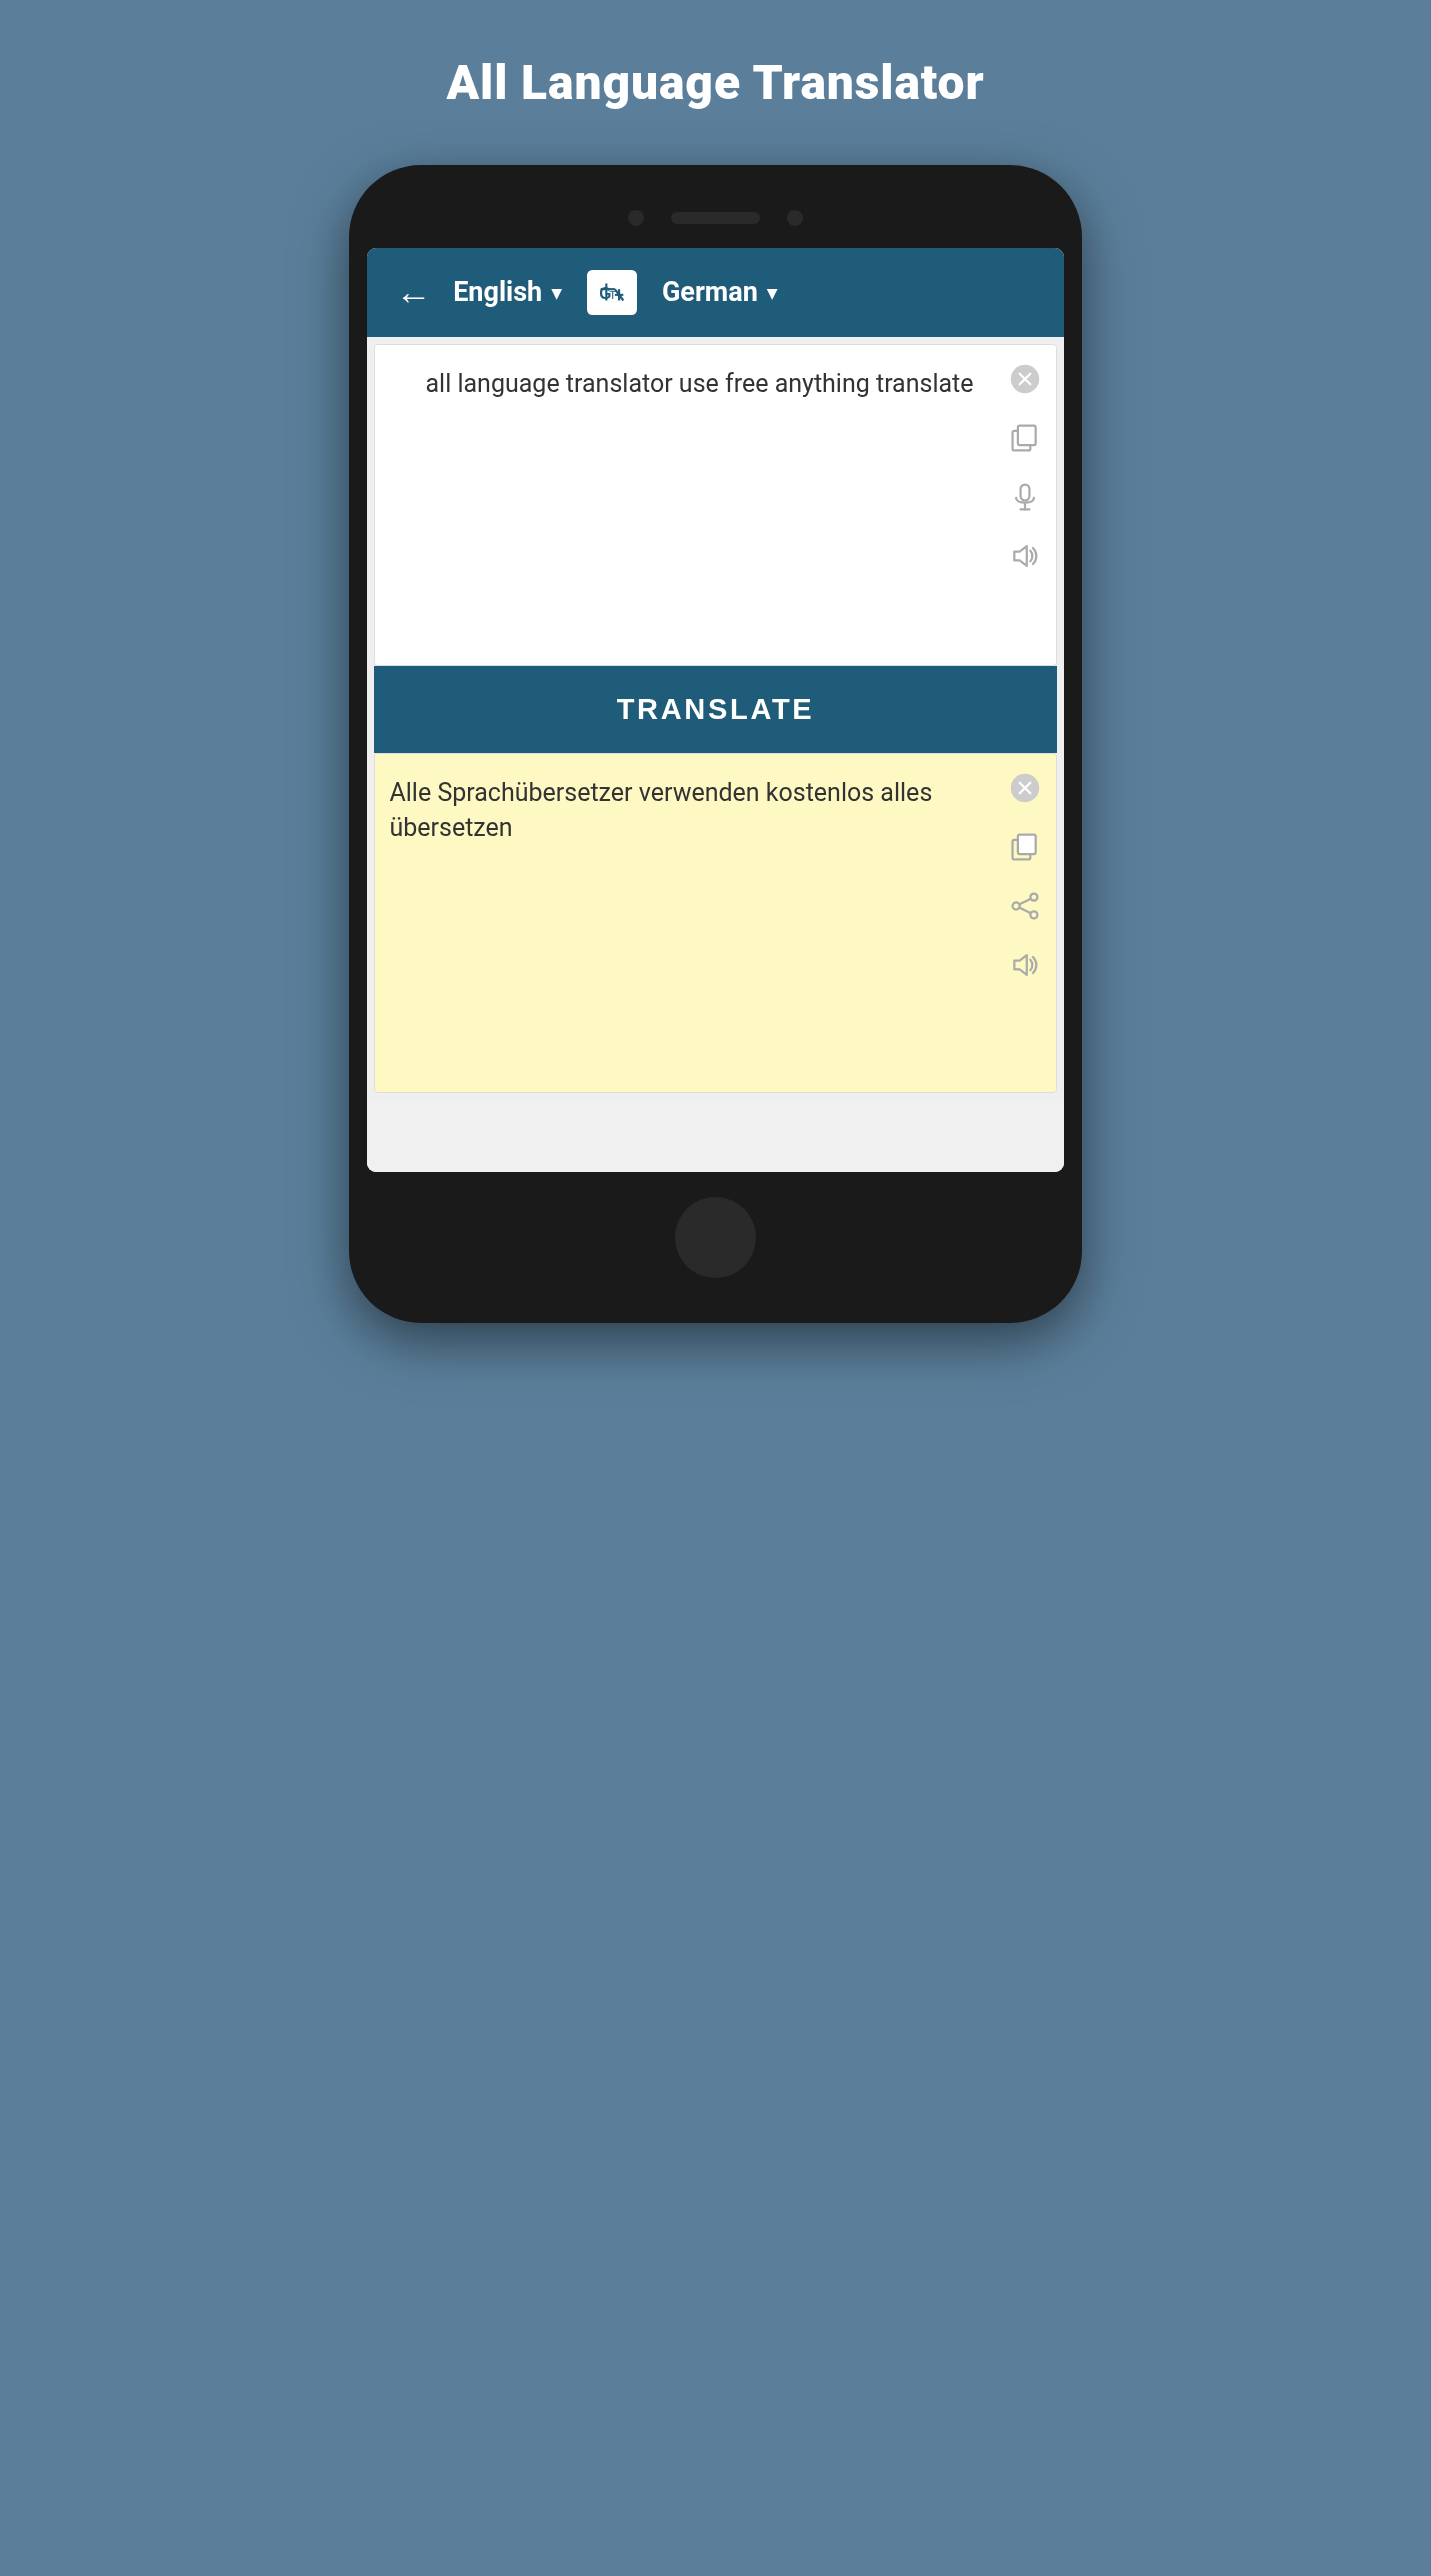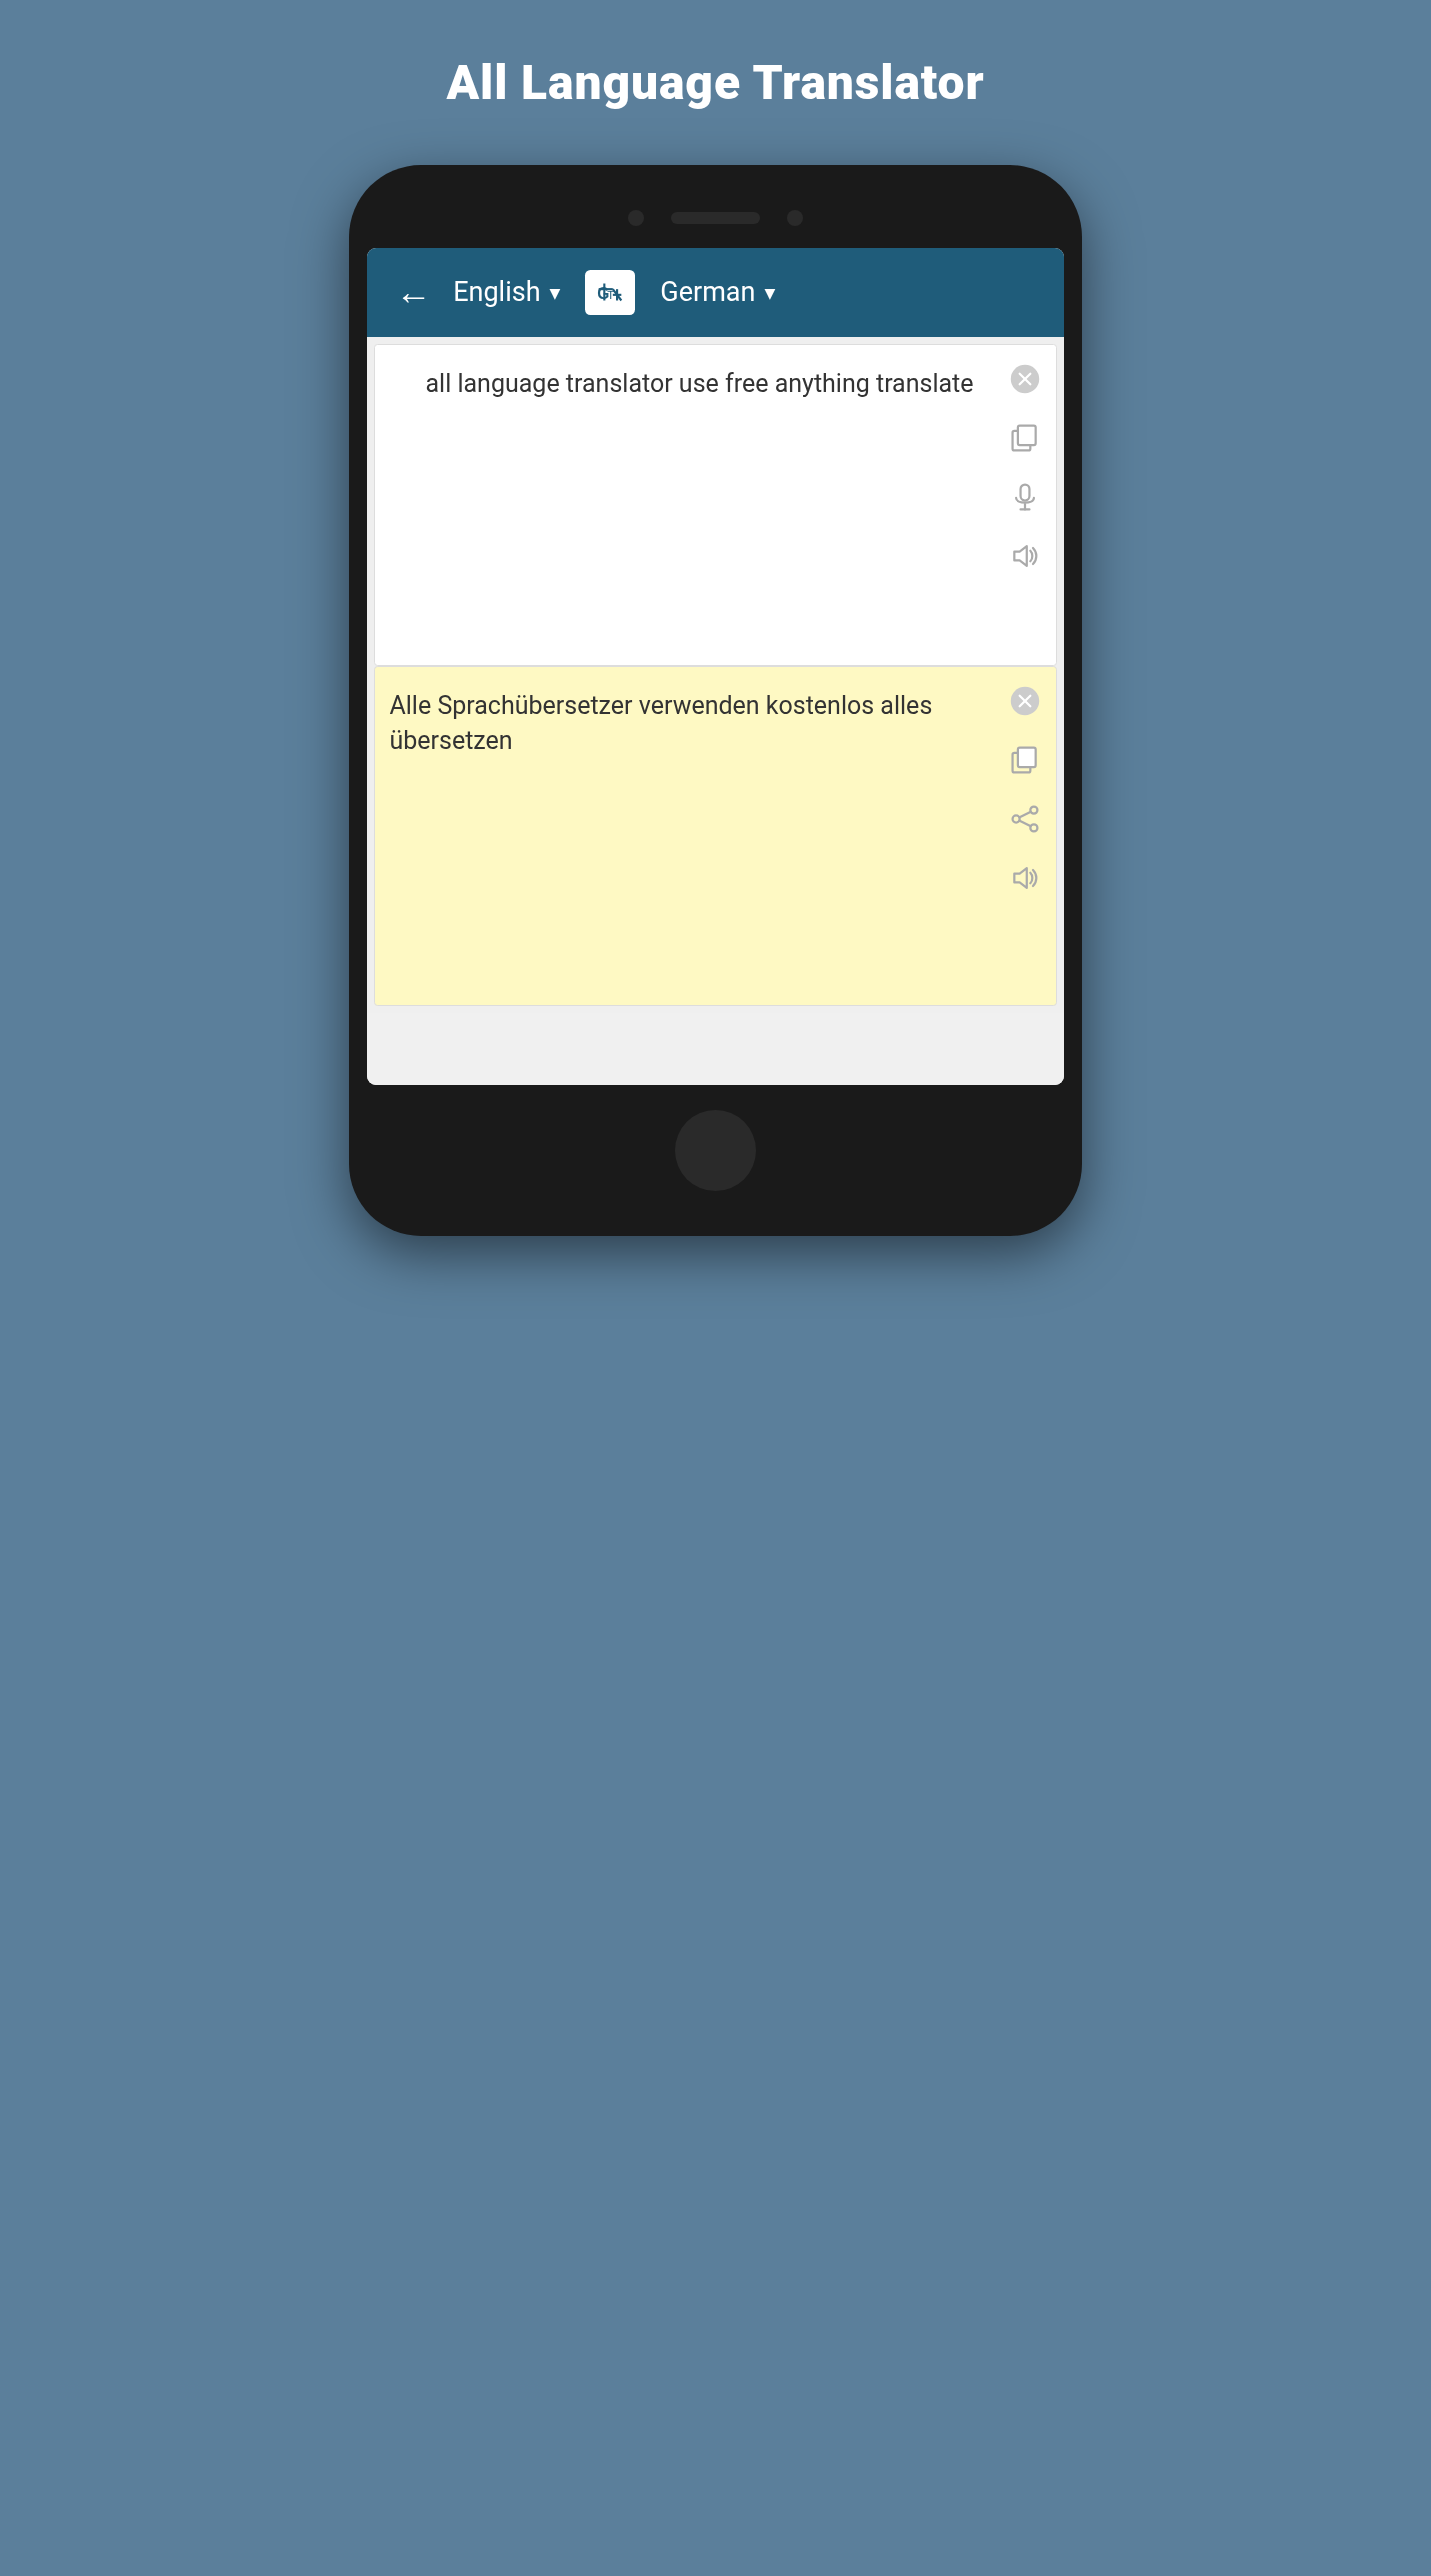--- a/index.html
+++ b/index.html
@@ -84,21 +84,21 @@
     .lang-selector {
       display: flex;
       align-items: center;
       gap: 9px;
       cursor: pointer;
     }
 
     .lang-label {
       color: #ffffff;
       font-size: 27px;
-      font-weight: 400;
+      font-weight: 700;
     }
 
     .lang-arrow {
       color: #ffffff;
       font-size: 21.5px;
     }
 
     .translate-icon-btn {
       background: #ffffff;
       border-radius: 5.4px;
@@ -295,20 +295,21 @@
           <svg width="32" height="32" viewBox="0 0 36 36">
             <polygon points="6,13 6,23 12,23 20,29 20,7 12,13" fill="none" stroke="#aaaaaa" stroke-width="2.5" stroke-linejoin="round"></polygon>
             <path d="M24 12 C27 15 27 21 24 24" fill="none" stroke="#aaaaaa" stroke-width="2.5" stroke-linecap="round"></path>
             <path d="M27 9 C32 14 32 22 27 27" fill="none" stroke="#aaaaaa" stroke-width="2.5" stroke-linecap="round"></path>
           </svg>
         </div>
       </div>
     </div>
 
     
+    <button class="translate-btn">TRANSLATE</button>
 
     
     <div class="output-section">
       <div class="output-text-content">
         <p>Alle Sprachübersetzer verwenden
 kostenlos alles übersetzen</p>
       </div>
       <div class="output-actions">
         <div class="action-icon">
           <svg width="32" height="32" viewBox="0 0 36 36">

